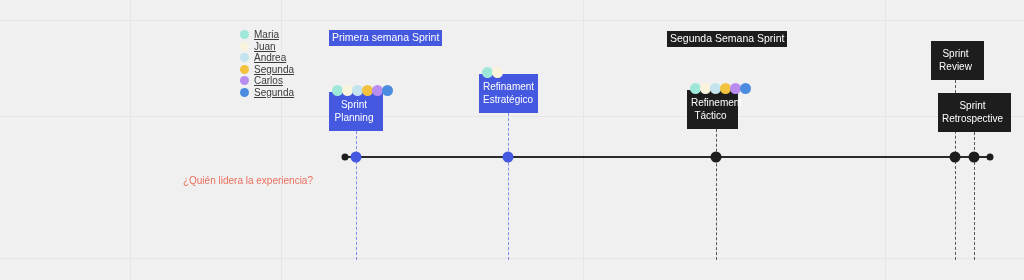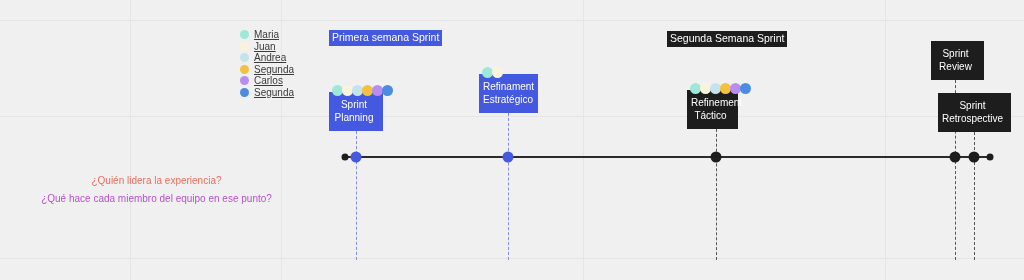--- a/index.html
+++ b/index.html
@@ -136,21 +136,21 @@
     border-radius: 50%;
     transform: translate(-50%, -50%);
   }
 
   
   #questions {
     position: absolute;
     left: 0;
     top: 172px;
     width: 313px;
-    text-align: center;
+    text-align: right;
   }
   .question {
     font-size: 10px;
     line-height: 17.5px;
     white-space: nowrap;
   }
 </style>
 </head>
 <body>
 
@@ -267,16 +267,15 @@
   <div id="nodes">
       <div class="node" style="left: 356px; top: 157px; width: 11px; height: 11px; background: rgb(69, 88, 224);"></div>
       <div class="node" style="left: 508px; top: 157px; width: 11px; height: 11px; background: rgb(69, 88, 224);"></div>
       <div class="node" style="left: 716px; top: 157px; width: 11px; height: 11px; background: rgb(29, 29, 29);"></div>
       <div class="node" style="left: 955px; top: 157px; width: 11px; height: 11px; background: rgb(29, 29, 29);"></div>
       <div class="node" style="left: 974px; top: 157px; width: 11px; height: 11px; background: rgb(29, 29, 29);"></div>
     </div>
 
   <div id="questions">
       <div class="question" style="color: rgb(235, 111, 94);">¿Quién lidera la experiencia?</div>
-      <div class="question" style="color: rgb(180, 82, 201);">¿Qué hace cada miembro del equipo en ese punto?</div>
     </div>
 
 </div>
 
 </body></html>

